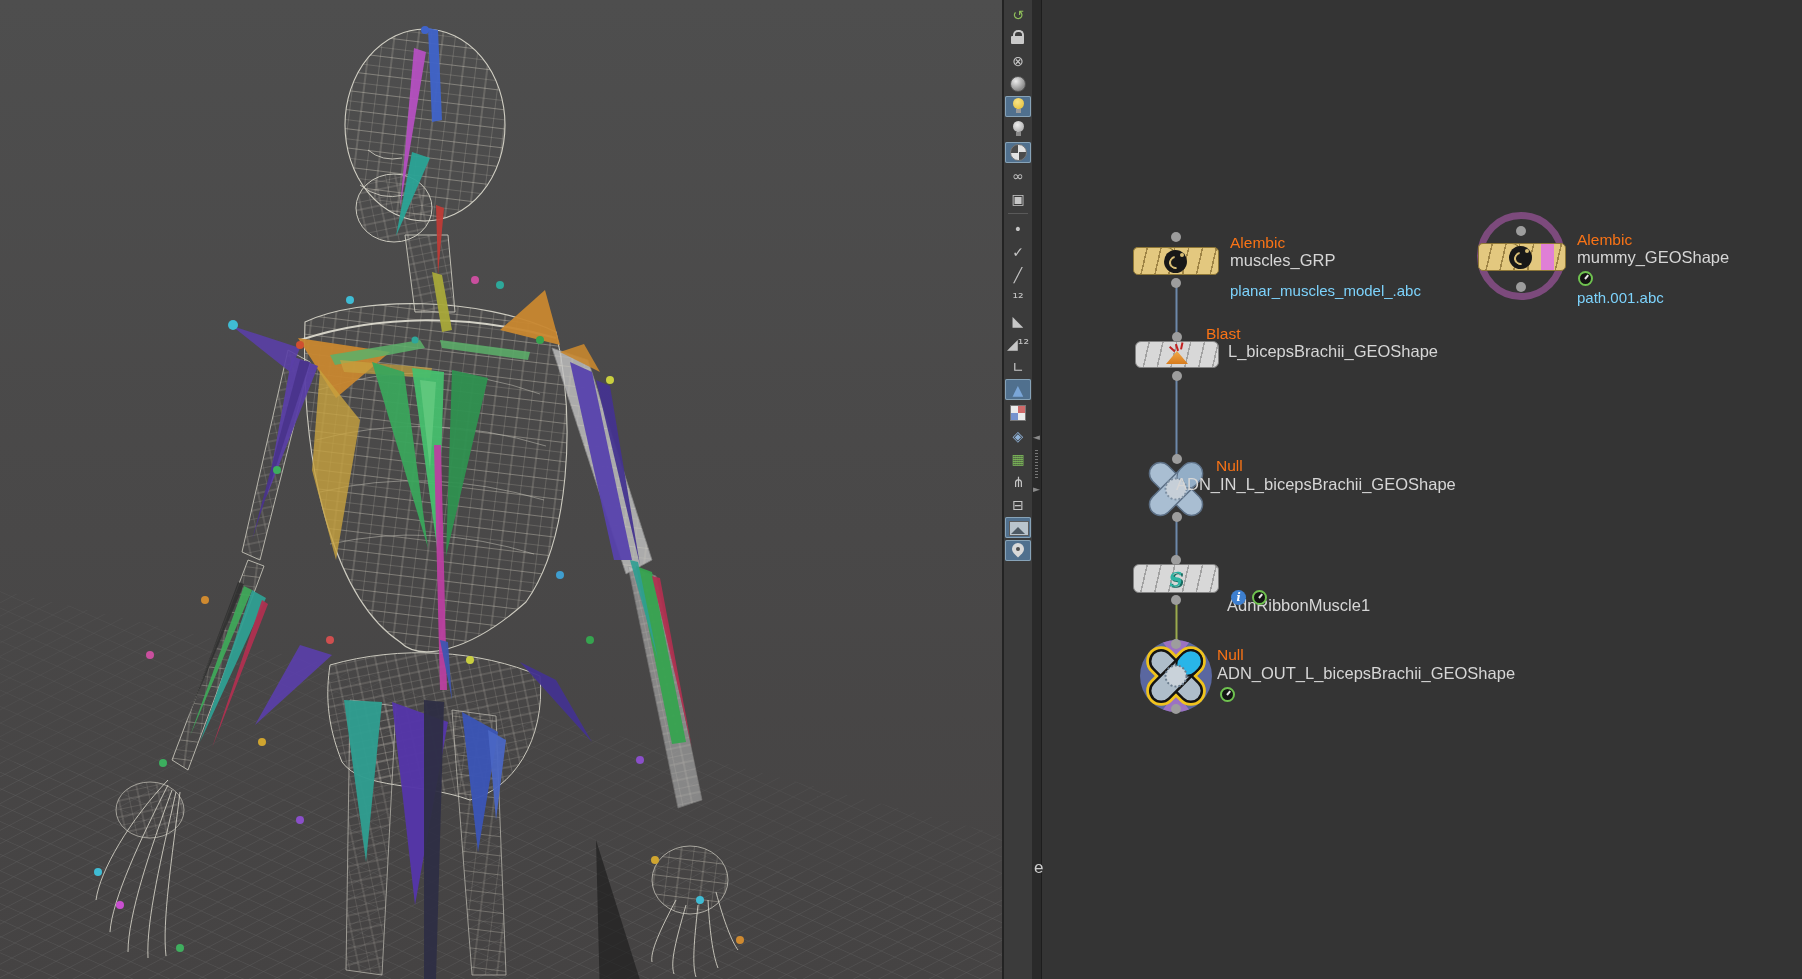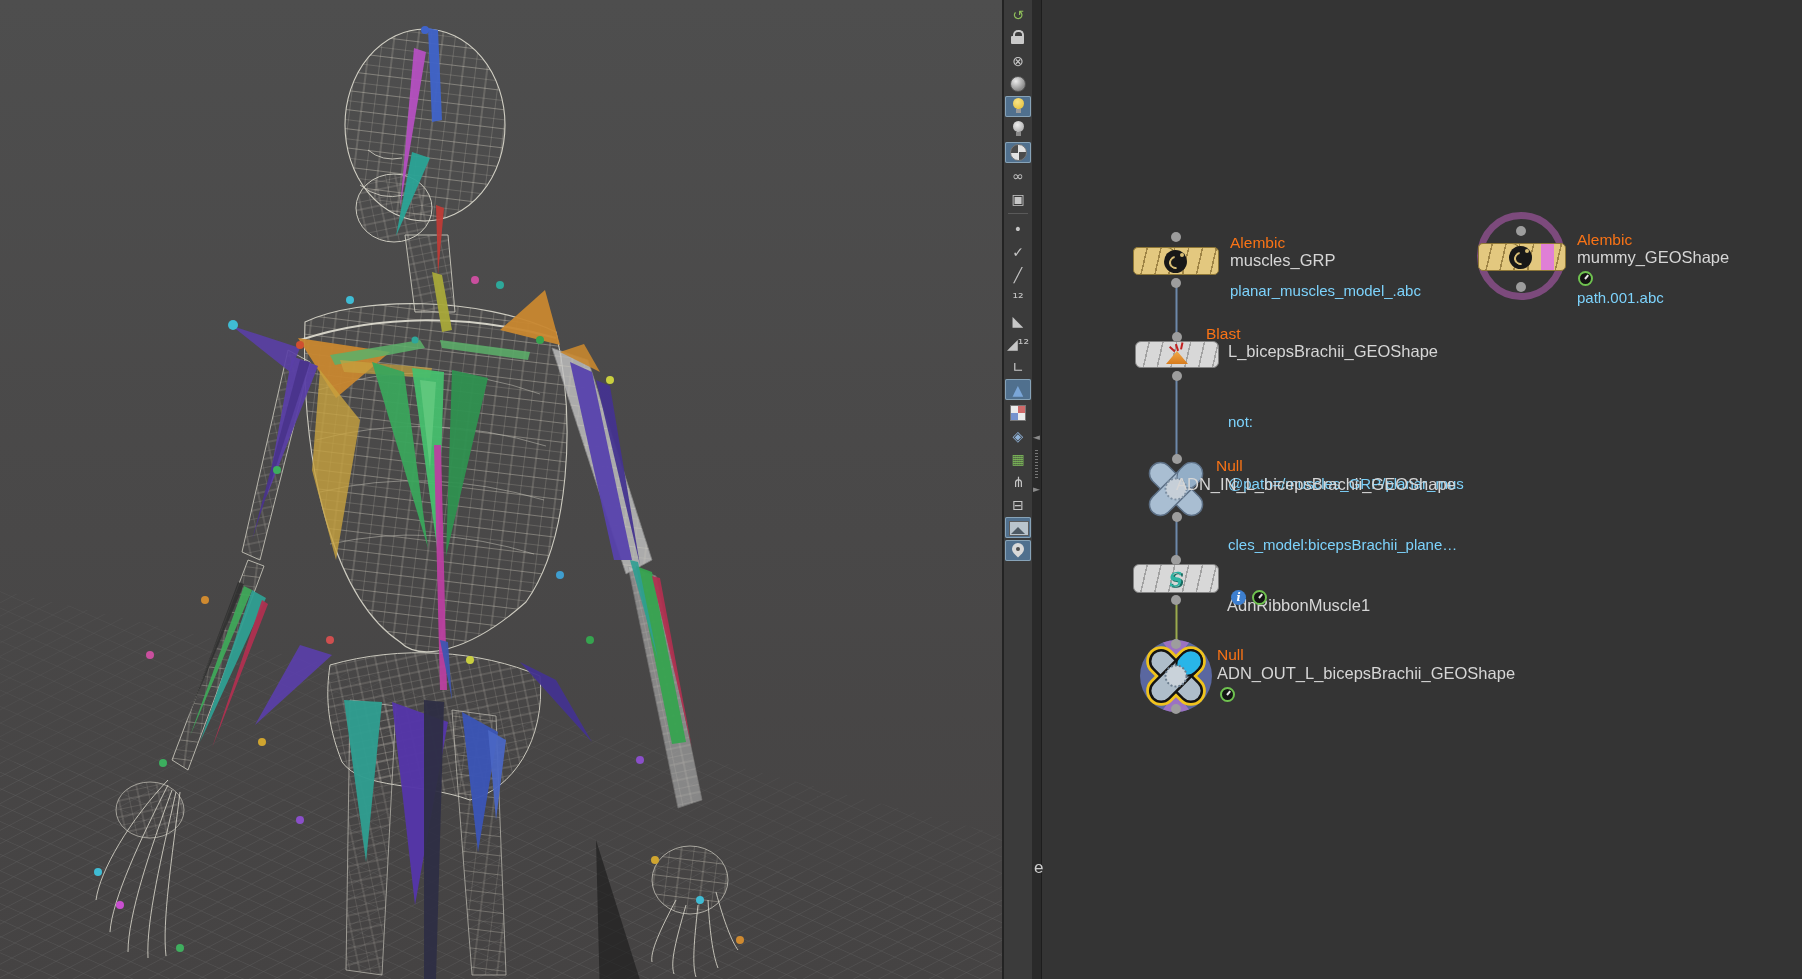--- a/index.html
+++ b/index.html
@@ -292,25 +292,20 @@
   <div class="node" style="left:1135px;top:341px;width:84px;height:28px;">
     <div class="iodot" style="left:37px;top:-9px;"></div>
     <div class="cap-body" style="width:84px;height:27px;">
       <div class="sparks" style="top:2px;"></div>
       <div class="volcano" style="top:3px;"></div>
     </div>
     <div class="iodot" style="left:37px;top:30px;"></div>
   </div>
   <div class="lab-type" style="left:1206px;top:325px;">Blast</div>
   <div class="lab-name" style="left:1228px;top:342px;">L_bicepsBrachii_GEOShape</div>
-  <div class="lab-comment" style="left:1228px;top:371px;">
-    <span style="display:block;">not:</span>
-    <span style="display:block;">@path=/muscles_GRP/planar_mus</span>
-    <span style="display:block;">cles_model:bicepsBrachii_plane…</span>
-  </div>
 
   <div class="node" style="left:1138px;top:454px;width:77px;height:70px;">
     <div class="iodot" style="left:34px;top:0px;"></div>
     <svg width="77" height="70" viewBox="-38 -35 77 70">
       <g>
         <rect x="-33" y="-11" width="66" height="22" rx="11" transform="rotate(45)" fill="#a9bed2" stroke="#5c6f85" stroke-width="1.5"></rect>
         <rect x="-33" y="-11" width="66" height="22" rx="11" transform="rotate(-45)" fill="#a9bed2" stroke="#5c6f85" stroke-width="1.5"></rect>
         <rect x="6" y="-11" width="27" height="22" rx="11" transform="rotate(-45)" fill="#93aec7" stroke="#5c6f85" stroke-width="1"></rect>
         <circle r="10.5" fill="#c6cfd8" stroke="#7e90a3" stroke-width="2" stroke-dasharray="2 2"></circle>
         <circle r="7" fill="#c6cfd8"></circle>

